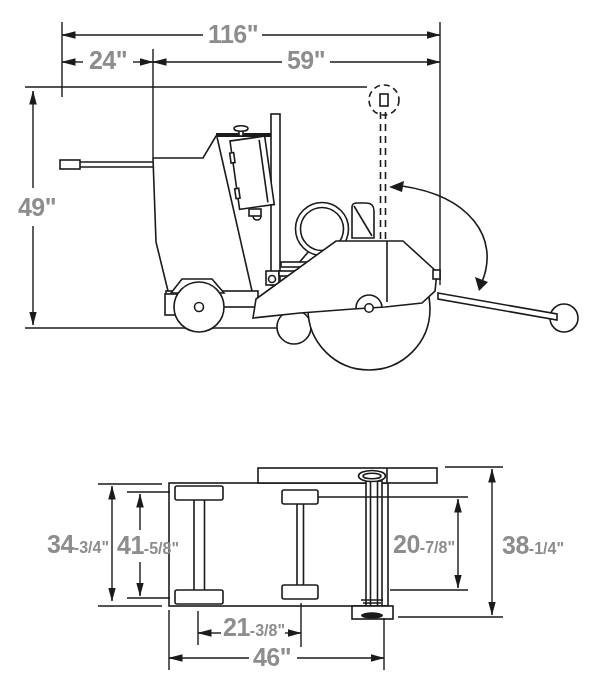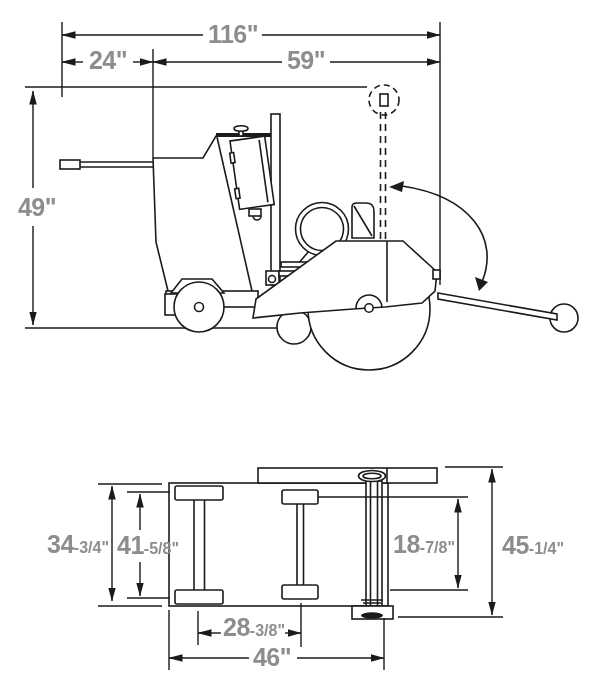--- a/index.html
+++ b/index.html
@@ -172,29 +172,29 @@
 
   <div class="dim" style="left:78px;top:544px">
     <span class="main">34</span>
       <span class="frac">-3/4"</span>
   </div>
   <div class="dim" style="left:148px;top:545px">
     <span class="main">41</span>
       <span class="frac">-5/8"</span>
   </div>
   <div class="dim" style="left:424px;top:544px">
-    <span class="main">18</span>
+    <span class="main">20</span>
       <span class="frac">-7/8"</span>
   </div>
   <div class="dim" style="left:533px;top:545px">
-    <span class="main">45</span>
+    <span class="main">38</span>
       <span class="frac">-1/4"</span>
   </div>
   <div class="dim" style="left:254px;top:627px">
-    <span class="main">28</span>
+    <span class="main">21</span>
       <span class="frac">-3/8"</span>
   </div>
   <div class="dim" style="left:272px;top:657px">
     <span class="main">46"</span>
       <span class="frac"></span>
   </div>
 
 </div>
 
 </body></html>

